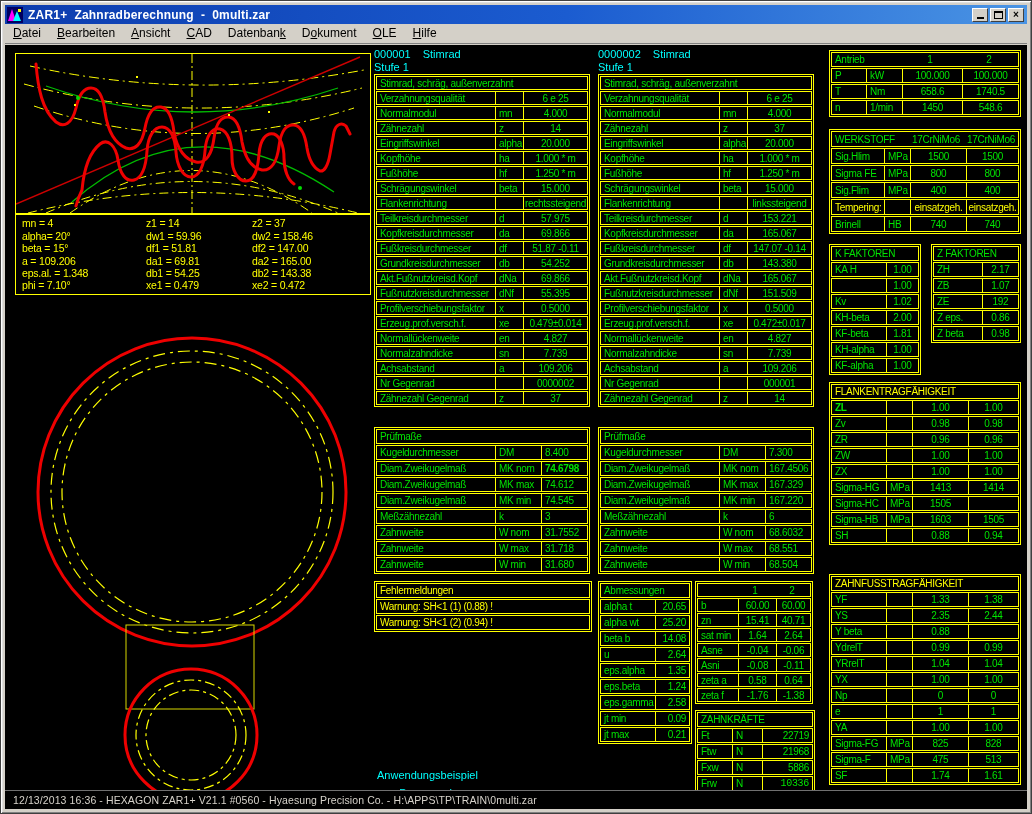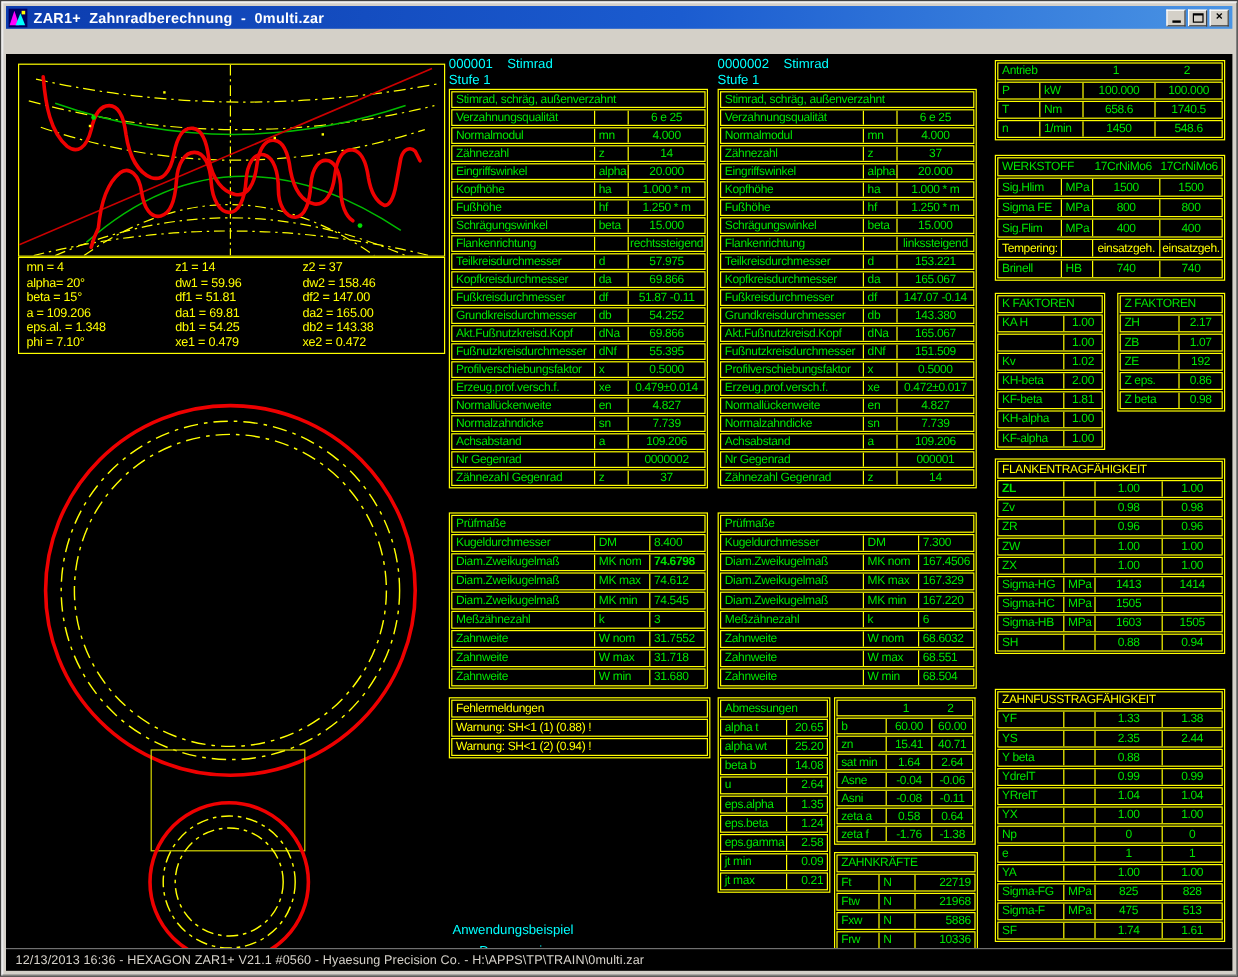--- a/index.html
+++ b/index.html
@@ -62,20 +62,30 @@
         </span>
       <span class="wbtn">
           <span class="glyph-max"></span>
         </span>
       <span class="wbtn">
           <span>×</span>
         </span>
     </span>
   </div>
 
+  <div class="menubar">
+      <span class="menu-item"><u>D</u>atei</span>
+      <span class="menu-item"><u>B</u>earbeiten</span>
+      <span class="menu-item"><u>A</u>nsicht</span>
+      <span class="menu-item"><u>C</u>AD</span>
+      <span class="menu-item">Datenban<u>k</u></span>
+      <span class="menu-item">D<u>o</u>kument</span>
+      <span class="menu-item"><u>O</u>LE</span>
+      <span class="menu-item"><u>H</u>ilfe</span>
+    </div>
 
   <div class="client">
 
     <div class="mesh-box">
       <svg viewBox="0 0 354 159" width="354" height="159">
         <line x1="176" y1="0" x2="176" y2="159" stroke="#ffff00" stroke-width="1" stroke-dasharray="9 3 2 3"></line>
         <path d="M 14,12 Q 176,48 348,16" stroke="#ffff00" fill="none" stroke-width="1" stroke-dasharray="10 4 2 4"></path>
         <path d="M 8,30 Q 176,76 346,34" stroke="#ffff00" fill="none" stroke-width="1" stroke-dasharray="10 4 2 4"></path>
         <path d="M 18,52 Q 176,106 338,54" stroke="#ffff00" fill="none" stroke-width="1" stroke-dasharray="10 4 2 4"></path>
         <path d="M 54,159 Q 175,74 296,159" stroke="#ffff00" fill="none" stroke-width="1" stroke-dasharray="9 4 2 4"></path>
@@ -566,21 +576,21 @@
           <div class="tcell" style="flex: 1 1 auto; justify-content: flex-end; text-align: right;">21968</div>
         </div>
         <div class="trow">
           <div class="tcell" style="flex: 0 0 34px; justify-content: flex-start; text-align: left;">Fxw</div>
           <div class="tcell" style="flex: 0 0 30px; justify-content: flex-start; text-align: left;">N</div>
           <div class="tcell" style="flex: 1 1 auto; justify-content: flex-end; text-align: right;">5886</div>
         </div>
         <div class="trow">
           <div class="tcell" style="flex: 0 0 34px; justify-content: flex-start; text-align: left;">Frw</div>
           <div class="tcell" style="flex: 0 0 30px; justify-content: flex-start; text-align: left;">N</div>
-          <div class="tcell" style="flex: 1 1 auto; justify-content: flex-end; text-align: right;">10336</div>
+          <div class="tcell" style="flex: 1 1 auto; justify-content: flex-end; text-align: right; font-family: Liberation Mono, monospace;">10336</div>
         </div>
       </div>
 
     <div class="dtable" style="left:824px;top:5px;width:192px;--rh:15px">
         <div class="trow thead">
           <div class="tcell" style="flex: 1 1 auto;">Antrieb</div>
           <div class="tcell" style="flex: 0 0 60px; justify-content: center;">1</div>
           <div class="tcell" style="flex: 0 0 58px; justify-content: center;">2</div>
         </div>
         <div class="trow">

